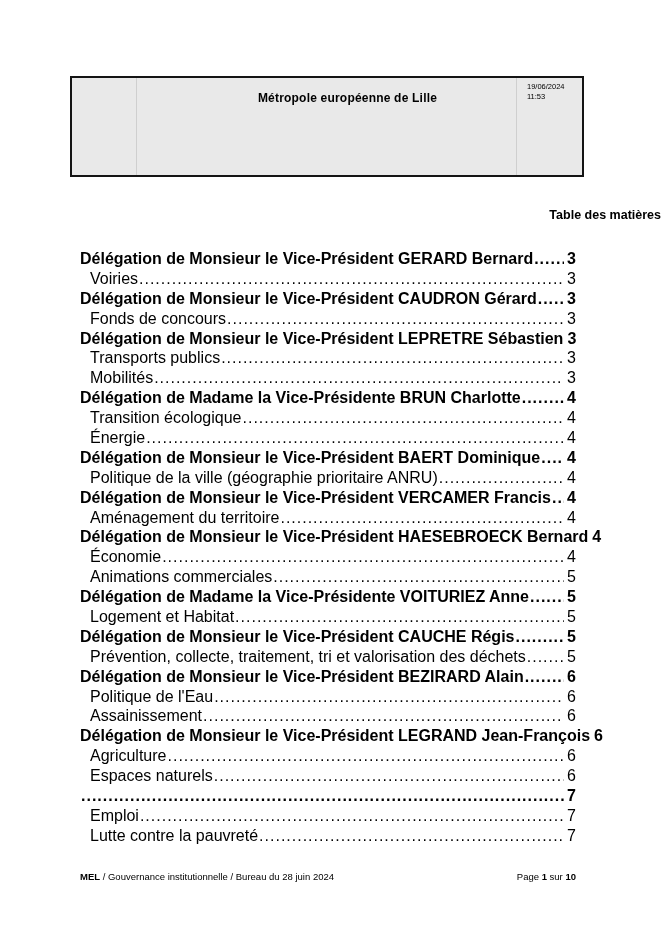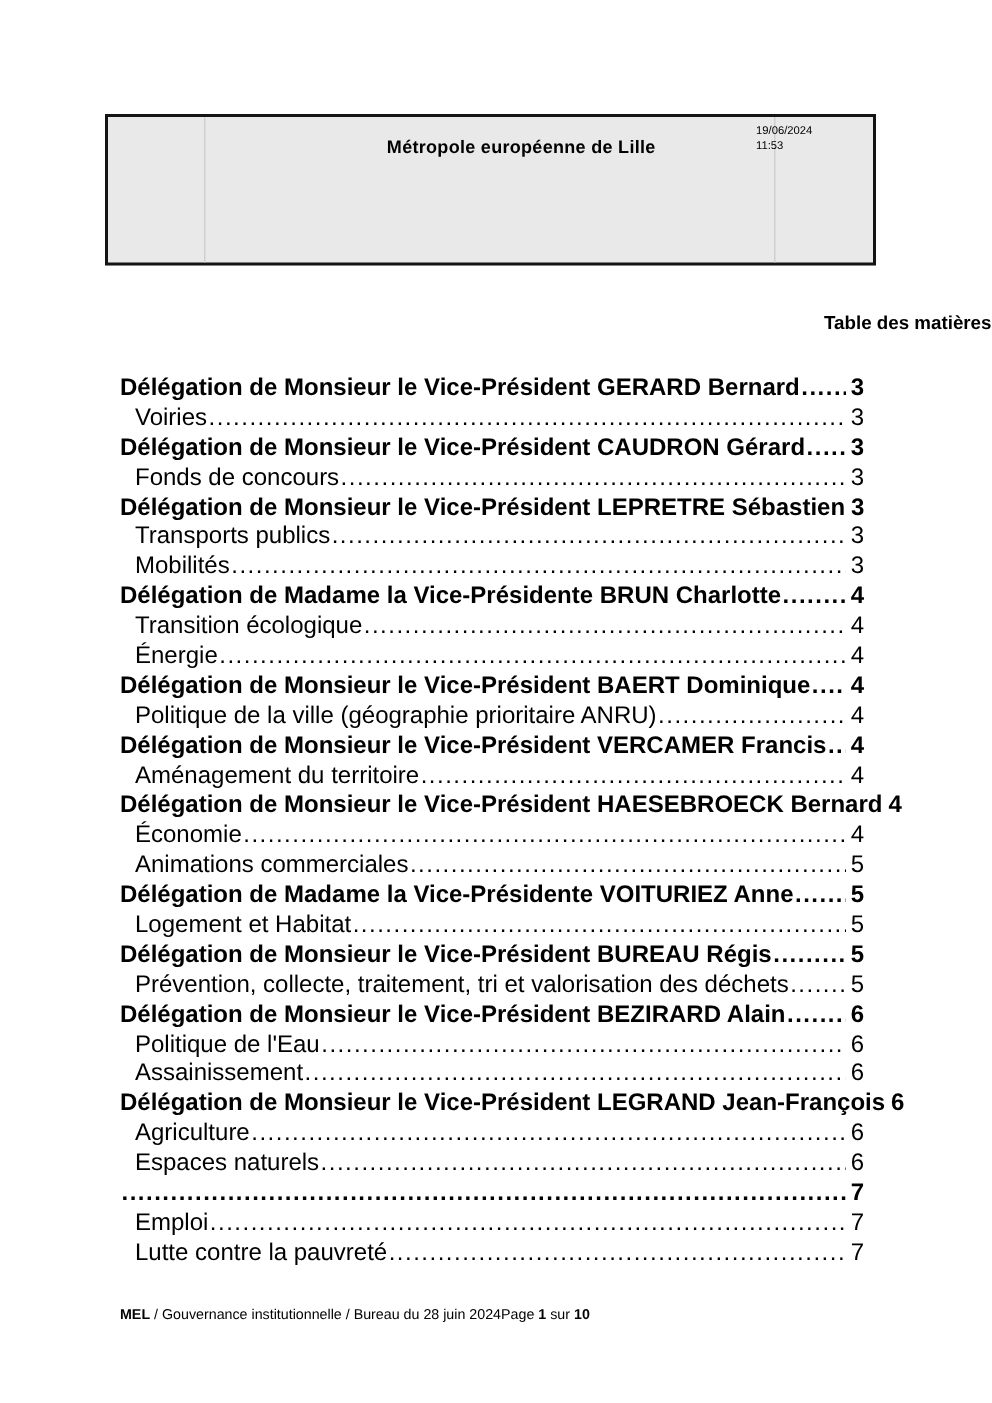--- a/index.html
+++ b/index.html
@@ -32,21 +32,21 @@
     text-align: center;
   }
   .org-title {
     font-size: 12px; font-weight: bold; letter-spacing: 0.2px; padding-left: 43px;
   }
   .doc-lines {
     margin-top: 14px;
     font-size: 11px; font-weight: bold; line-height: 14px;
   }
   .print-stamp {
-    position: absolute; left: 432px; top: 4px;
+    position: absolute; left: 455px; top: 4px;
     font-size: 7.5px; line-height: 9.5px;
   }
 
   
   .toc-title {
     position: absolute; left: 0; top: 208px;
     width: 100%; margin: 0;
     text-align: right;
     font-size: 12.5px; font-weight: bold;
   }
@@ -73,21 +73,21 @@
   .leader::after {
     content: "........................................................................................................................................................................................................";
     letter-spacing: 1px;
   }
   .pagenum { flex: 0 0 auto; }
 
   
   .footer {
     position: absolute; left: 80px; top: 871px;
     width: 496px;
-    display: flex; justify-content: flex-start;
+    display: flex; justify-content: space-between;
     font-size: 9.5px;
   }
   .b { font-weight: bold; }
 </style>
 </head>
 <body>
 
 <div class="page">
 
   <div class="header-box">
@@ -194,21 +194,21 @@
         <span class="toc-text">Délégation de Madame la Vice-Présidente VOITURIEZ Anne</span>
         <span class="leader"></span>
         <span class="pagenum">5</span>
       </div>
       <div class="toc-row lvl2">
         <span class="toc-text">Logement et Habitat</span>
         <span class="leader"></span>
         <span class="pagenum">5</span>
       </div>
       <div class="toc-row lvl1">
-        <span class="toc-text">Délégation de Monsieur le Vice-Président BUREAU Régis</span>
+        <span class="toc-text">Délégation de Monsieur le Vice-Président CAUCHE Régis</span>
         <span class="leader"></span>
         <span class="pagenum">5</span>
       </div>
       <div class="toc-row lvl2">
         <span class="toc-text">Prévention, collecte, traitement, tri et valorisation des déchets</span>
         <span class="leader"></span>
         <span class="pagenum">5</span>
       </div>
       <div class="toc-row lvl1">
         <span class="toc-text">Délégation de Monsieur le Vice-Président BEZIRARD Alain</span>

